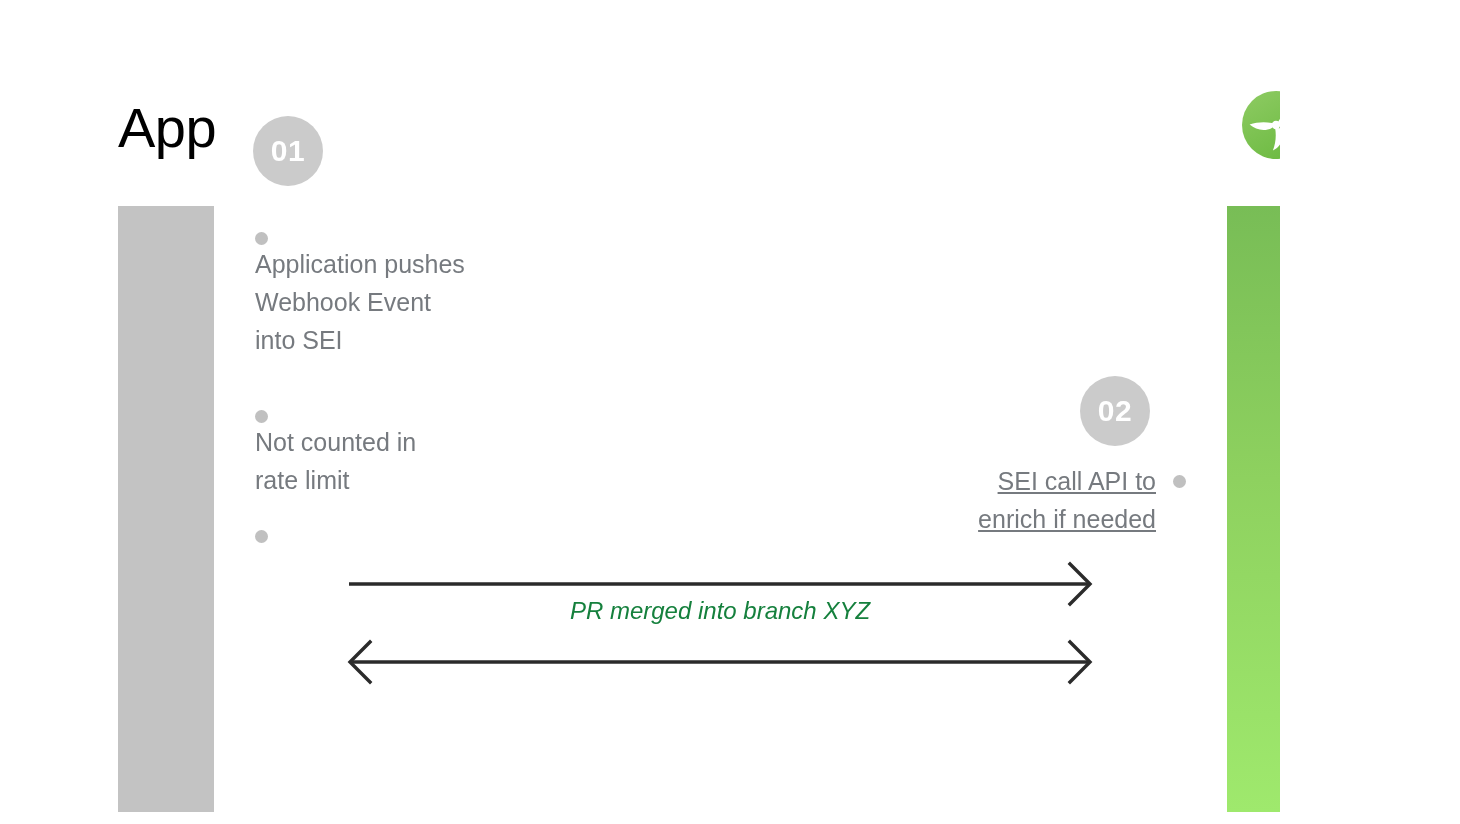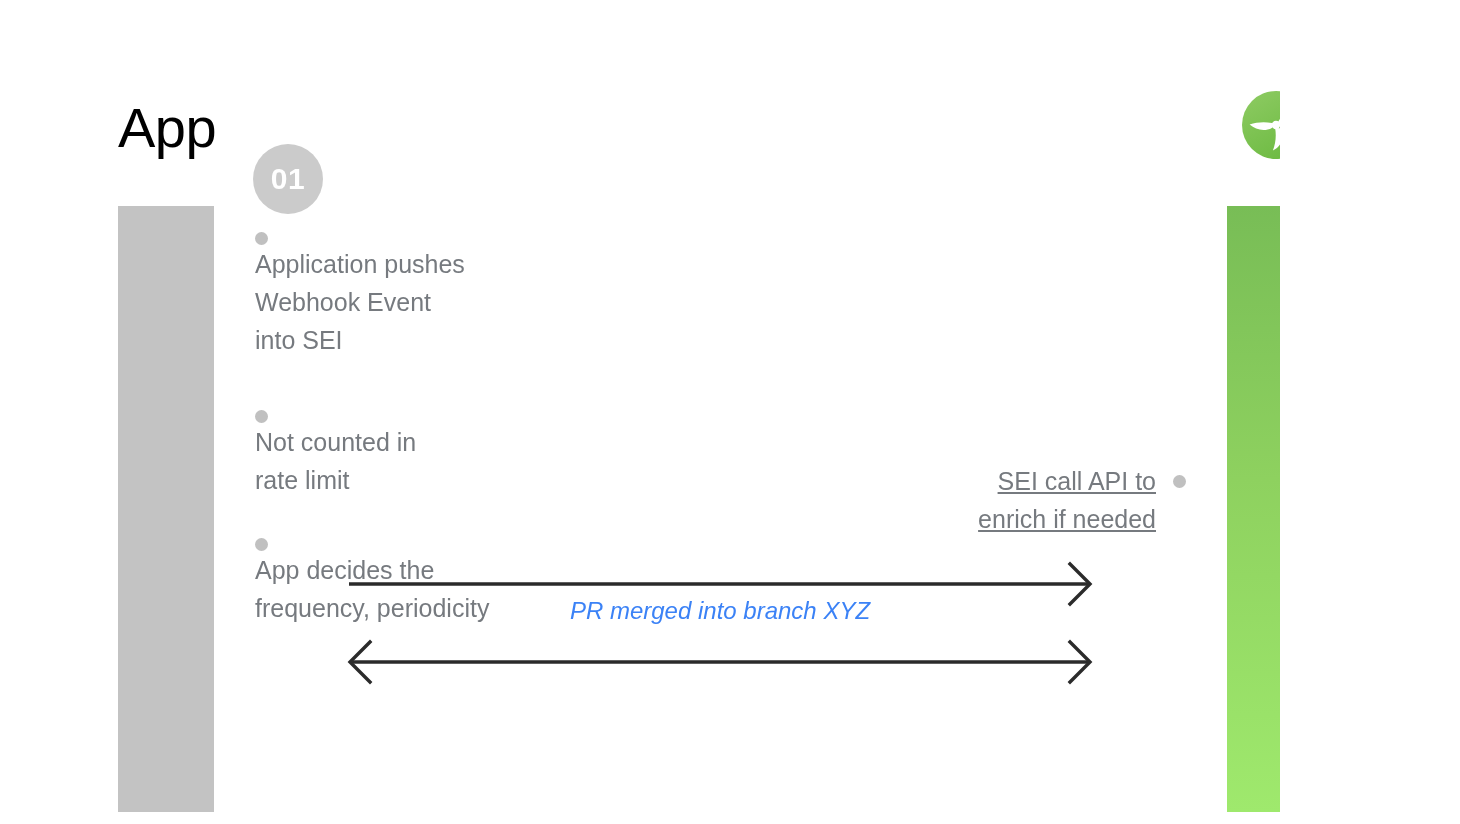--- a/index.html
+++ b/index.html
@@ -66,41 +66,41 @@
     border-radius: 50%;
     background: #cbcbcb;
     color: #ffffff;
     font-size: 30px;
     font-weight: 700;
     display: flex;
     align-items: center;
     justify-content: center;
     letter-spacing: 0.5px;
   }
-  .badge-01 { left: 253px; top: 144px; }
+  .badge-01 { left: 253px; top: 116px; }
   .badge-02 { left: 1080px; top: 376px; }
 
   
   .bullets {
     position: absolute;
   }
   .bullets-left { left: 255px; top: 219px; width: 420px; }
   .bullets-right { left: 830px; top: 462px; width: 356px; }
 
   .bullet-item {
     display: flex;
     align-items: flex-start;
     color: #767a7f;
     font-size: 25px;
     line-height: 38px;
     flex-direction: column;
   }
   .bullets-left .bullet-item { margin-bottom: 38px; }
   .bullets-left .bullet-item:last-child { margin-bottom: 0; }
-  .bullets-left .bullet-item.tight { margin-bottom: 26px; }
+  .bullets-left .bullet-item.tight { margin-bottom: 18px; }
 
   .bullets-right .bullet-item {
     flex-direction: row-reverse;
     text-align: right;
     justify-content: flex-start;
     text-decoration: underline;
   }
 
   .bullet-dot {
     flex: 0 0 auto;
@@ -125,21 +125,21 @@
     overflow: visible;
   }
 
   .arrow-label {
     position: absolute;
     left: 340px;
     width: 760px;
     text-align: center;
     font-size: 24px;
     font-style: italic;
-    color: #3b82f6;
+    color: #15803d;
     line-height: 30px;
   }
   .label-1 { top: 596px; }
   .label-2 { top: 679px; }
 </style>
 </head>
 <body>
 
 <div id="slide">
 
@@ -165,37 +165,36 @@
         <path d="M32.6 33.4 C24.5 31.6 16.3 32.0 8.6 34.5 C15.0 39.8 23.4 42.1 31.6 37.6 Z"></path>
 
         <path d="M34.2 38.4 C35.4 46.0 34.6 53.6 31.9 60.6 C39.8 56.9 44.0 49.0 38.6 38.0 Z"></path>
         <circle cx="35" cy="35" r="4.2"></circle>
       </g>
     </svg>
   </div>
 
   <div class="step-badge badge-01">01</div>
 
+  <div class="step-badge badge-02">02</div>
 
   <div class="bullets bullets-left">
     <div class="bullet-item">
       <span class="bullet-dot"></span>
       <span class="bullet-text">Application pushes
 Webhook Event
 into SEI</span>
     </div>
     <div class="bullet-item tight">
       <span class="bullet-dot"></span>
       <span class="bullet-text">Not counted in
 rate limit</span>
     </div>
     <div class="bullet-item">
       <span class="bullet-dot"></span>
-      <span class="bullet-text">App decides the
-frequency, periodicity</span>
     </div>
   </div>
 
   <div class="bullets bullets-right">
     <div class="bullet-item">
       <span class="bullet-dot"></span>
       <span class="bullet-text">SEI call API to
 enrich if needed</span>
     </div>
   </div>

